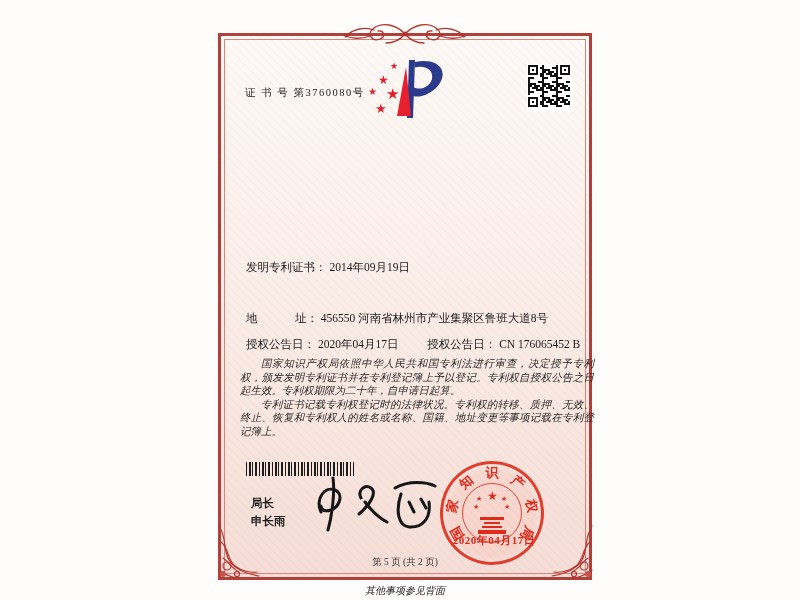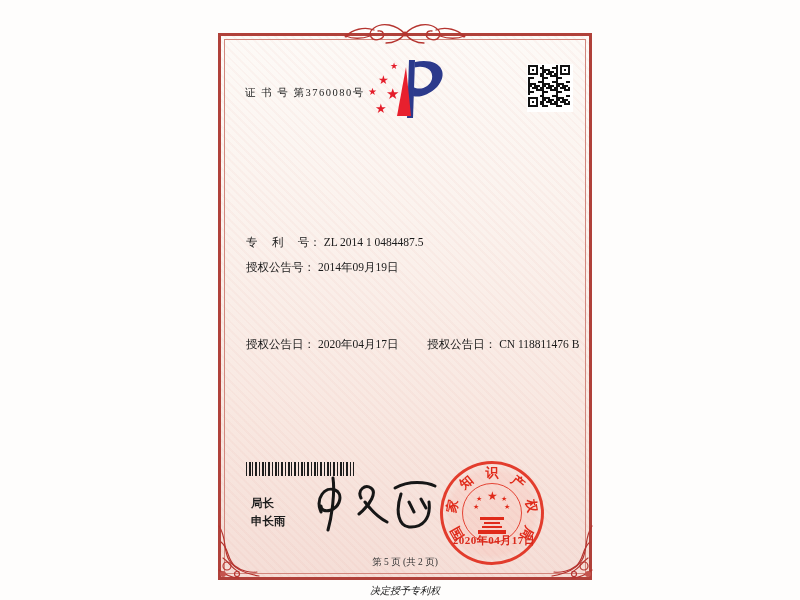--- a/index.html
+++ b/index.html
@@ -322,35 +322,39 @@
         <div class="cell" style="left: 14px; top: 40px;"></div>
         <div class="cell" style="left: 16px; top: 40px;"></div>
         <div class="cell" style="left: 18px; top: 40px;"></div>
         <div class="cell" style="left: 28px; top: 40px;"></div>
         <div class="cell" style="left: 30px; top: 40px;"></div>
         <div class="cell" style="left: 32px; top: 40px;"></div>
       </div>
   </div>
 
 
-  <div class="row r2">
-    <span class="lbl">专　 利　 号：</span>
-    <span class="val">ZL 2014 1 0484487.5</span>
-  </div>
   <div class="row r3">
-    <span class="lbl">授权公告号：</span>
+    <span class="lbl">发明专利证书：</span>
     <span class="val">2014年09月19日</span>
+  </div>
+  <div class="row r5">
+    <span class="lbl">地　　　 址：</span>
+    <span class="val">456550 河南省林州市产业集聚区鲁班大道8号</span>
   </div>
   <div class="row r6">
     <span class="lbl">授权公告日：</span>
     <span class="val">2020年04月17日</span>
     <span class="lbl2 lbl">授权公告日：</span>
-    <span class="val">CN 118811476 B</span>
-  </div>
-
+    <span class="val">CN 176065452 B</span>
+  </div>
+
+  <div class="body-text">
+    <p>国家知识产权局依照中华人民共和国专利法进行审查，决定授予专利权，颁发发明专利证书并在专利登记簿上予以登记。专利权自授权公告之日起生效。专利权期限为二十年，自申请日起算。</p>
+    <p>专利证书记载专利权登记时的法律状况。专利权的转移、质押、无效、终止、恢复和专利权人的姓名或名称、国籍、地址变更等事项记载在专利登记簿上。</p>
+  </div>
 
   <div class="barcode"></div>
 
   <div class="director">
     <div>局长</div>
     <div>申长雨</div>
   </div>
 
   <svg class="signature" viewBox="0 0 148 64">
     <g fill="none" stroke="#161616" stroke-width="3" stroke-linecap="round" stroke-linejoin="round">
@@ -381,15 +385,15 @@
       <span class="star" style="left:41px;top:20px;font-size:7px;">★</span>
       <div class="bar" style="top:33px;width:24px;height:3px;margin-left:-12px;"></div>
       <div class="bar" style="top:38px;width:16px;height:2px;margin-left:-8px;"></div>
       <div class="bar" style="top:42px;width:20px;height:2px;margin-left:-10px;"></div>
       <div class="bar" style="top:46px;width:28px;height:4px;margin-left:-14px;"></div>
     </div>
   </div>
   <div class="seal-date">2020年04月17日</div>
 
   <div class="page-indicator">第 5 页 (共 2 页)</div>
-  <div class="bottom-note">决定授予专利权</div>
+  <div class="bottom-note">其他事项参见背面</div>
 
 </div>
 
 </body></html>

